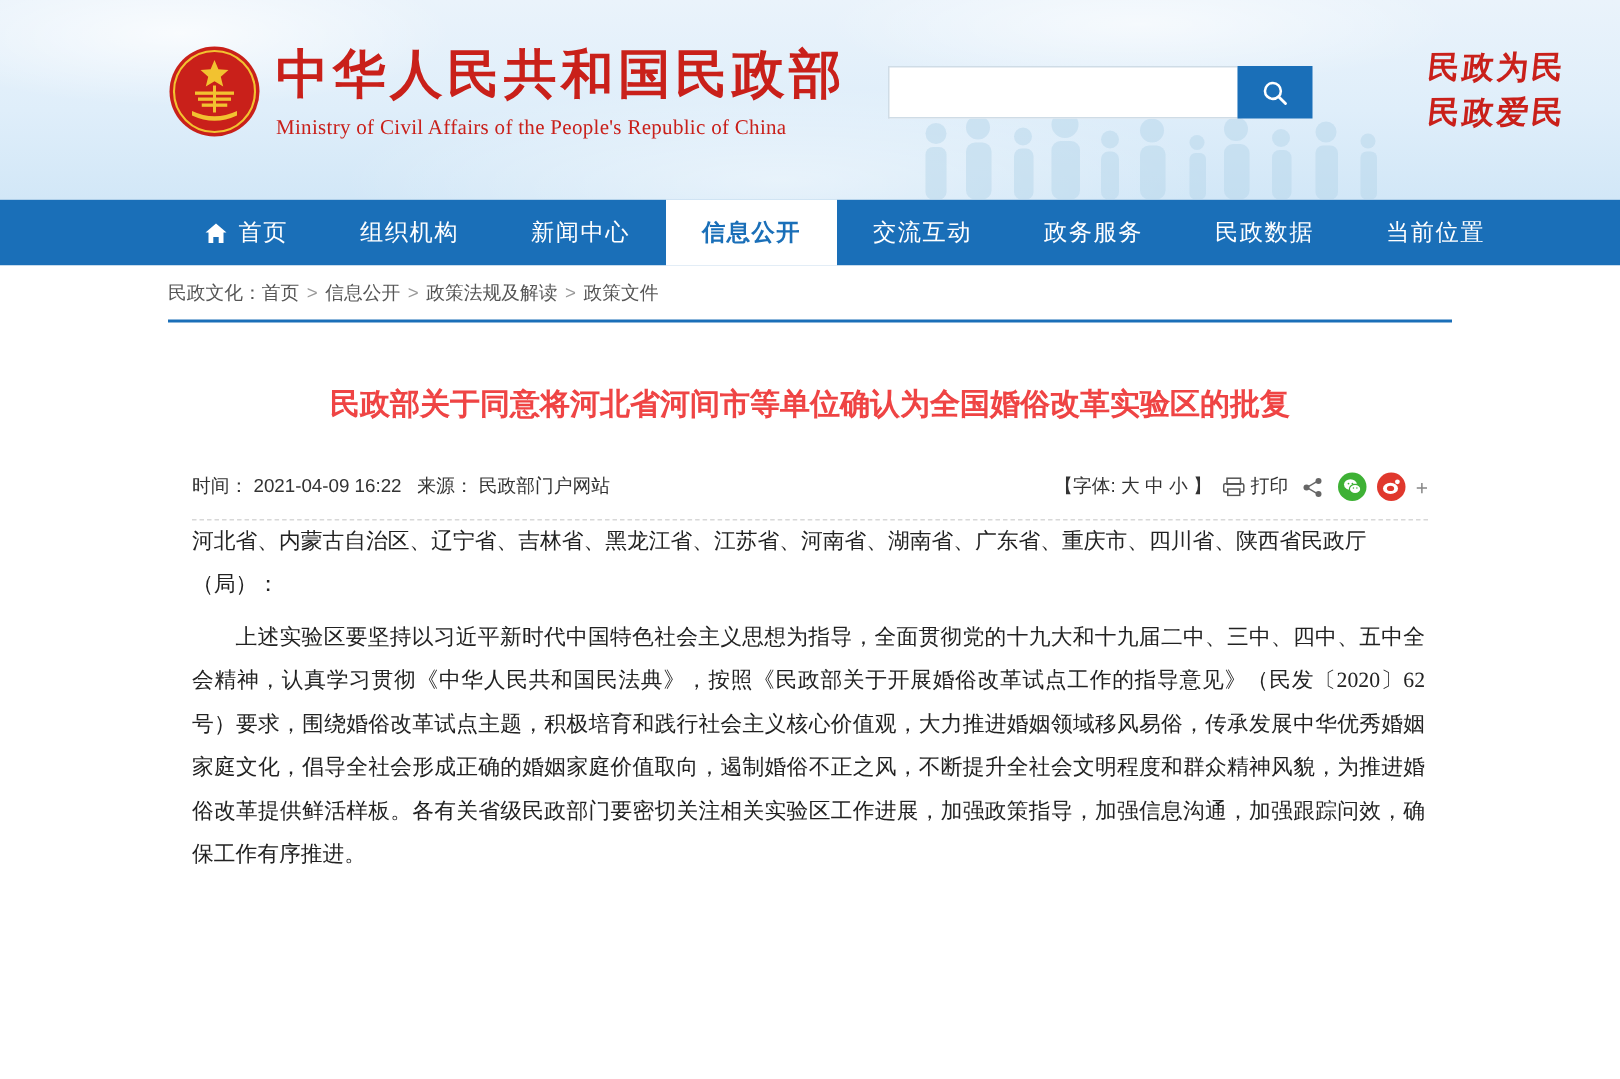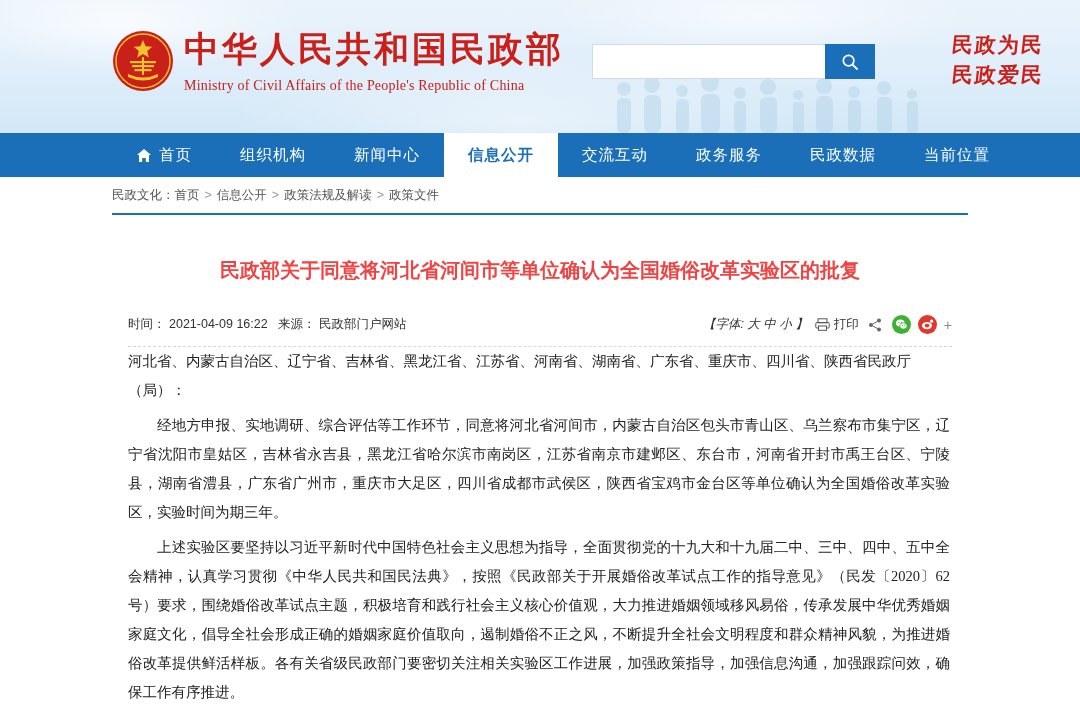--- a/index.html
+++ b/index.html
@@ -181,21 +181,21 @@
     padding-bottom: 12px;
   }
   .meta-left { color: #333; }
   .meta-right {
     display: flex;
     align-items: center;
     gap: 7px;
     color: #333;
   }
   .font-size-ctrl { white-space: nowrap; }
-  .font-size-ctrl span { cursor: pointer; font-style: italic; }
+  .font-size-ctrl span { cursor: pointer; }
   .print-btn { display: flex; align-items: center; gap: 4px; cursor: pointer; }
   .printer-icon { width: 15px; height: 13px; display: inline-block; }
   .share-ico {
     width: 19px; height: 19px; border-radius: 50%;
     display: inline-flex; align-items: center; justify-content: center;
     cursor: pointer;
   }
   .share-ico.wechat { background: #3eb135; }
   .share-ico.weibo { background: #e0382d; }
   .share-ico.plain { background: transparent; color: #666; font-size: 14px; }
@@ -387,17 +387,16 @@
 
       <span class="share-plus">+</span>
     </div>
   </div>
 
   <div class="divider"></div>
 
 
   <div class="doc-body">
     <p>河北省、内蒙古自治区、辽宁省、吉林省、黑龙江省、江苏省、河南省、湖南省、广东省、重庆市、四川省、陕西省民政厅（局）：</p>
-    <p class="indent">经地方申报、实地调研、综合评估等工作环节，同意将河北省河间市，内蒙古自治区包头市青山区、乌兰察布市集宁区，辽宁省沈阳市皇姑区，吉林省永吉县，黑龙江省哈尔滨市南岗区，江苏省南京市建邺区、东台市，河南省开封市禹王台区、宁陵县，湖南省澧县，广东省广州市，重庆市大足区，四川省成都市武侯区，陕西省宝鸡市金台区等单位确认为全国婚俗改革实验区，实验时间为期三年。</p>
     <p class="indent">上述实验区要坚持以习近平新时代中国特色社会主义思想为指导，全面贯彻党的十九大和十九届二中、三中、四中、五中全会精神，认真学习贯彻《中华人民共和国民法典》，按照《民政部关于开展婚俗改革试点工作的指导意见》（民发〔2020〕62号）要求，围绕婚俗改革试点主题，积极培育和践行社会主义核心价值观，大力推进婚姻领域移风易俗，传承发展中华优秀婚姻家庭文化，倡导全社会形成正确的婚姻家庭价值取向，遏制婚俗不正之风，不断提升全社会文明程度和群众精神风貌，为推进婚俗改革提供鲜活样板。各有关省级民政部门要密切关注相关实验区工作进展，加强政策指导，加强信息沟通，加强跟踪问效，确保工作有序推进。</p>
   </div>
 
 </div>
 
 </body></html>

